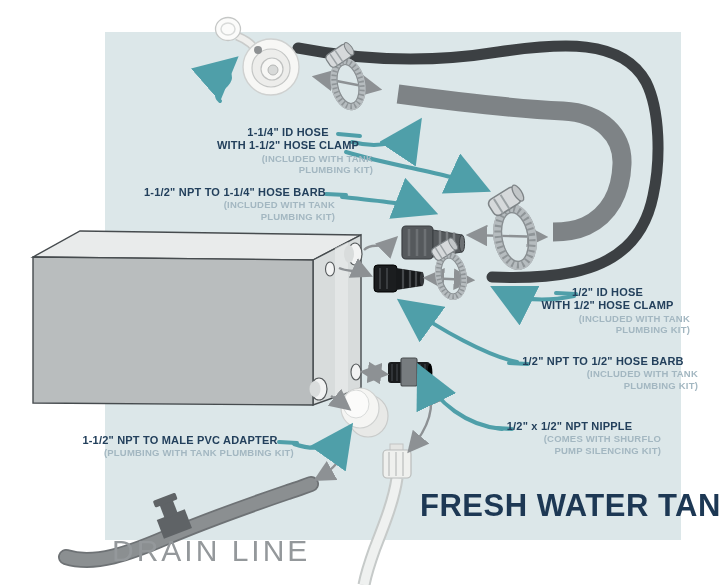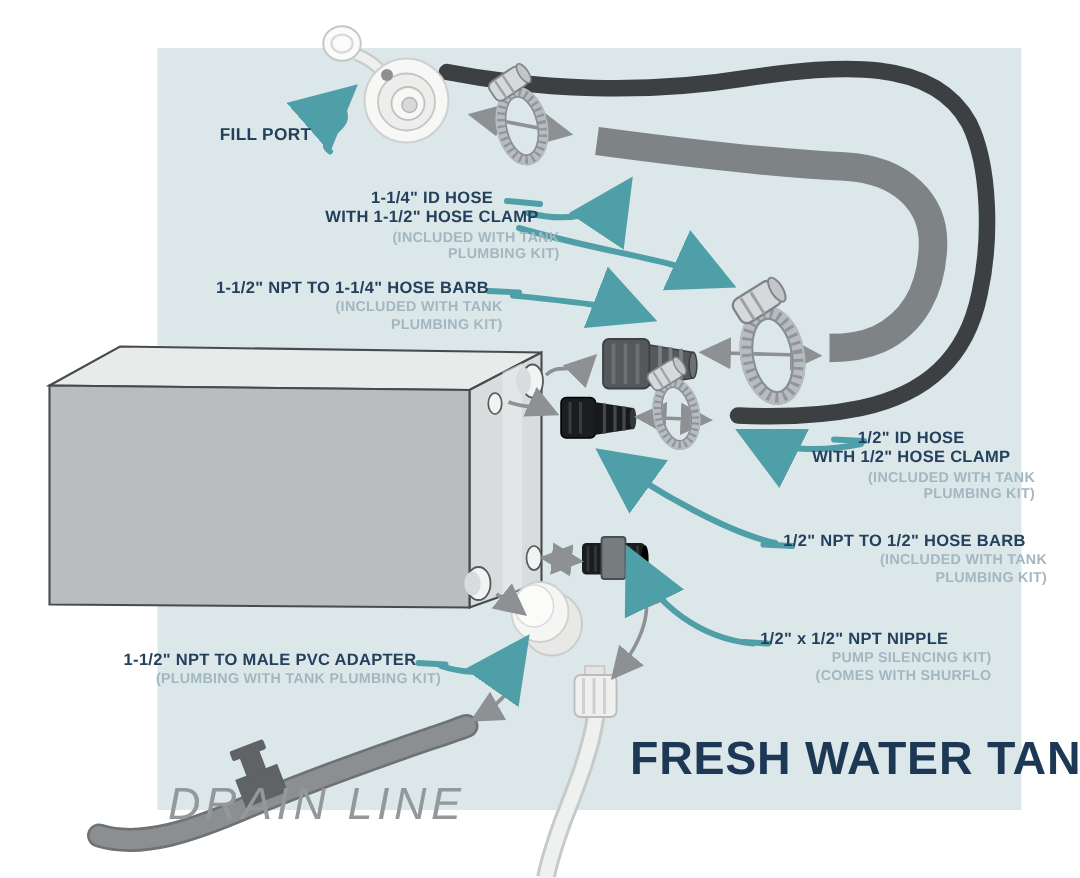--- a/index.html
+++ b/index.html
@@ -5,22 +5,22 @@
   html,body{margin:0;padding:0;background:#ffffff;}
   #stage{position:relative;width:720px;height:585px;overflow:hidden;
          font-family:"Liberation Sans", sans-serif;background:#ffffff;}
   #diagram-svg{position:absolute;left:0;top:0;}
   .callout{position:absolute;text-align:center;line-height:1.22;}
   .callout .main{color:#23405c;font-weight:bold;font-size:11px;letter-spacing:.2px;}
   .callout .sub{color:#a3b7c1;font-weight:bold;font-size:9.5px;letter-spacing:.2px;text-align:right;}
   #fill-port-label .main{font-size:11.5px;}
   #title{position:absolute;left:420px;top:488px;width:262px;color:#1d3854;
          font-weight:bold;font-size:31px;letter-spacing:.5px;white-space:nowrap;}
-  #drain-label{position:absolute;left:112px;top:520px;color:#94989b;
-         font-size:30px;letter-spacing:3px;white-space:nowrap;font-style:italic;}
+  #drain-label{position:absolute;left:112px;top:534px;color:#94989b;
+         font-size:30px;letter-spacing:3px;white-space:nowrap;}
 </style>
 </head>
 <body>
 
 <div id="stage">
 
 <svg id="diagram-svg" width="720" height="585" viewBox="0 0 720 585">
   <defs>
     <marker id="tealhead" viewBox="0 0 10 10" refX="8" refY="5" markerWidth="11" markerHeight="11" orient="auto-start-reverse">
       <path d="M0,0 L10,5 L0,10 Z" fill="#4f9fa9"></path>
@@ -169,21 +169,20 @@
     <path d="M509,363 L528,364"></path>
     <path d="M517,362 C488,356 440,330 404,304" marker-end="url(#tealhead)"></path>
     <path d="M496,428 L512,429"></path>
     <path d="M502,429 C468,426 437,404 421,371" marker-end="url(#tealhead)"></path>
     <path d="M279,442 L297,443"></path>
     <path d="M294,444 C318,452 336,447 348,430" marker-end="url(#tealhead)"></path>
   </g>
 </svg>
 
 <div class="callout" id="fill-port-label" style="left:92px;top:83px;width:170px;">
-  <div class="main">FILL PORT</div>
 </div>
 
 <div class="callout" style="left:203px;top:126px;width:170px;">
   <div class="main">1-1/4" ID HOSE</div>
   <div class="main">WITH 1-1/2" HOSE CLAMP</div>
   <div class="sub">(INCLUDED WITH TANK</div>
   <div class="sub">PLUMBING KIT)</div>
 </div>
 
 <div class="callout" style="left:135px;top:186px;width:200px;">
@@ -200,22 +199,22 @@
 </div>
 
 <div class="callout" style="left:508px;top:355px;width:190px;">
   <div class="main">1/2" NPT TO 1/2" HOSE BARB</div>
   <div class="sub">(INCLUDED WITH TANK</div>
   <div class="sub">PLUMBING KIT)</div>
 </div>
 
 <div class="callout" style="left:478px;top:420px;width:183px;">
   <div class="main">1/2" x 1/2" NPT NIPPLE</div>
+  <div class="sub">(COMES WITH SHURFLO</div>
   <div class="sub">PUMP SILENCING KIT)</div>
-  <div class="sub">(COMES WITH SHURFLO</div>
 </div>
 
 <div class="callout" style="left:66px;top:434px;width:228px;">
   <div class="main">1-1/2" NPT TO MALE PVC ADAPTER</div>
   <div class="sub">(PLUMBING WITH TANK PLUMBING KIT)</div>
 </div>
 
 <div id="title">FRESH WATER TANK</div>
 <div id="drain-label">DRAIN LINE</div>
 

